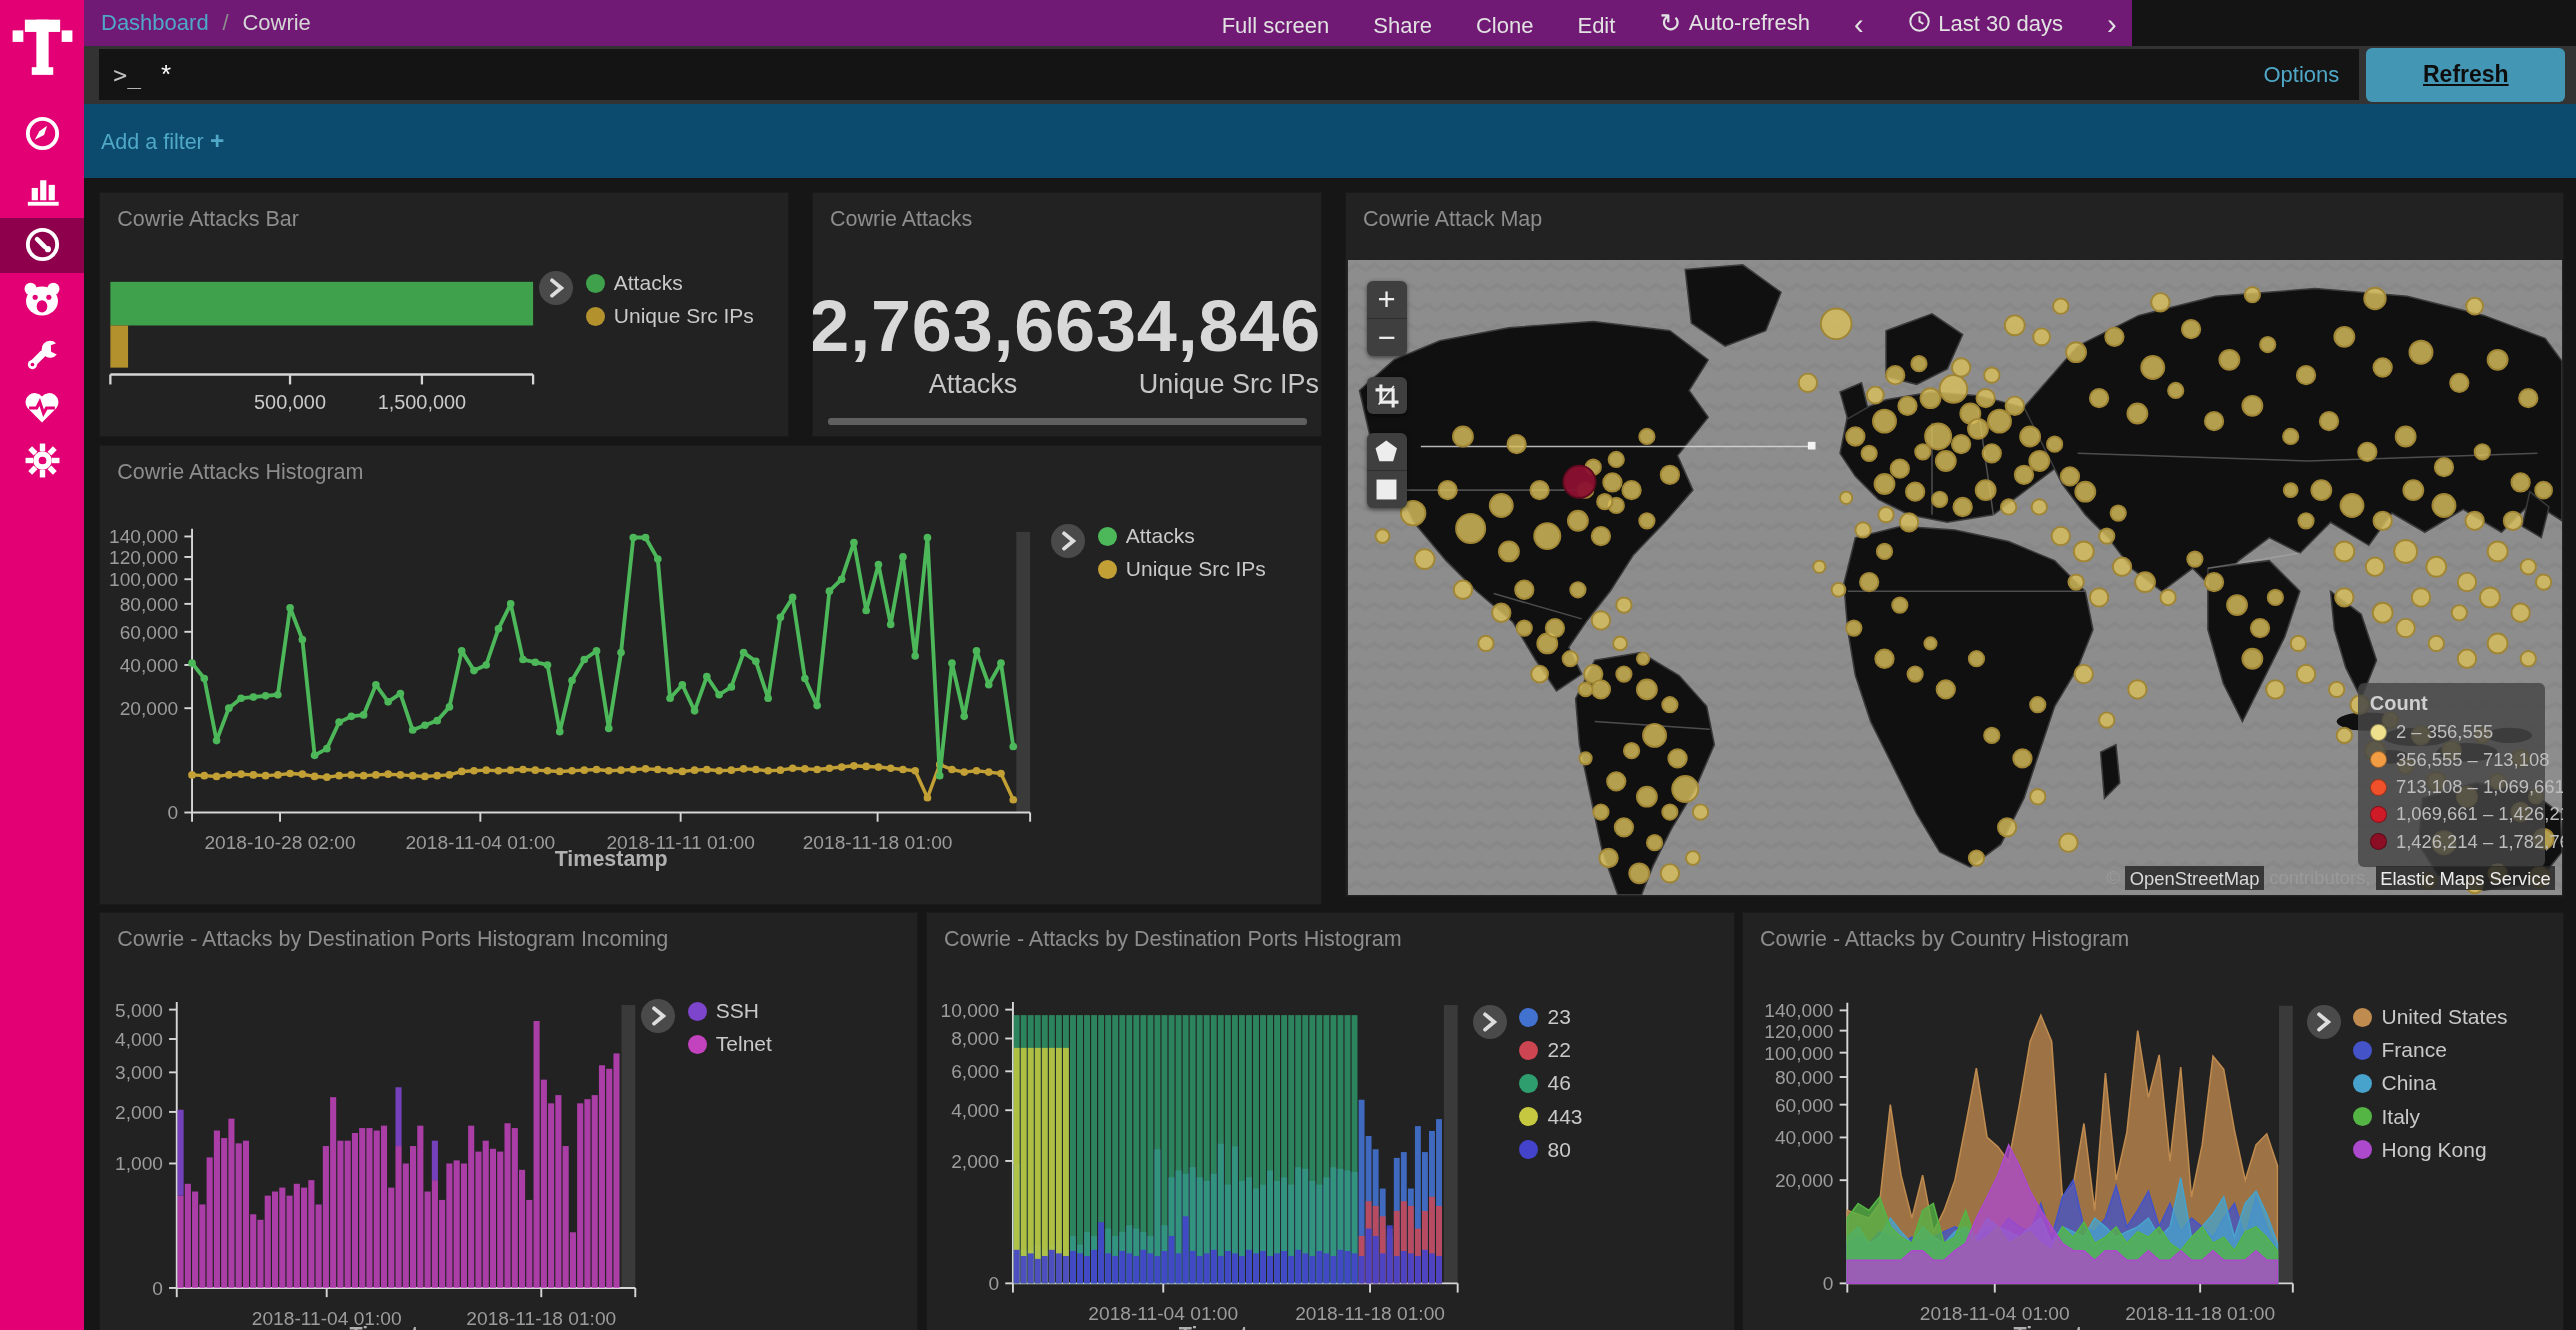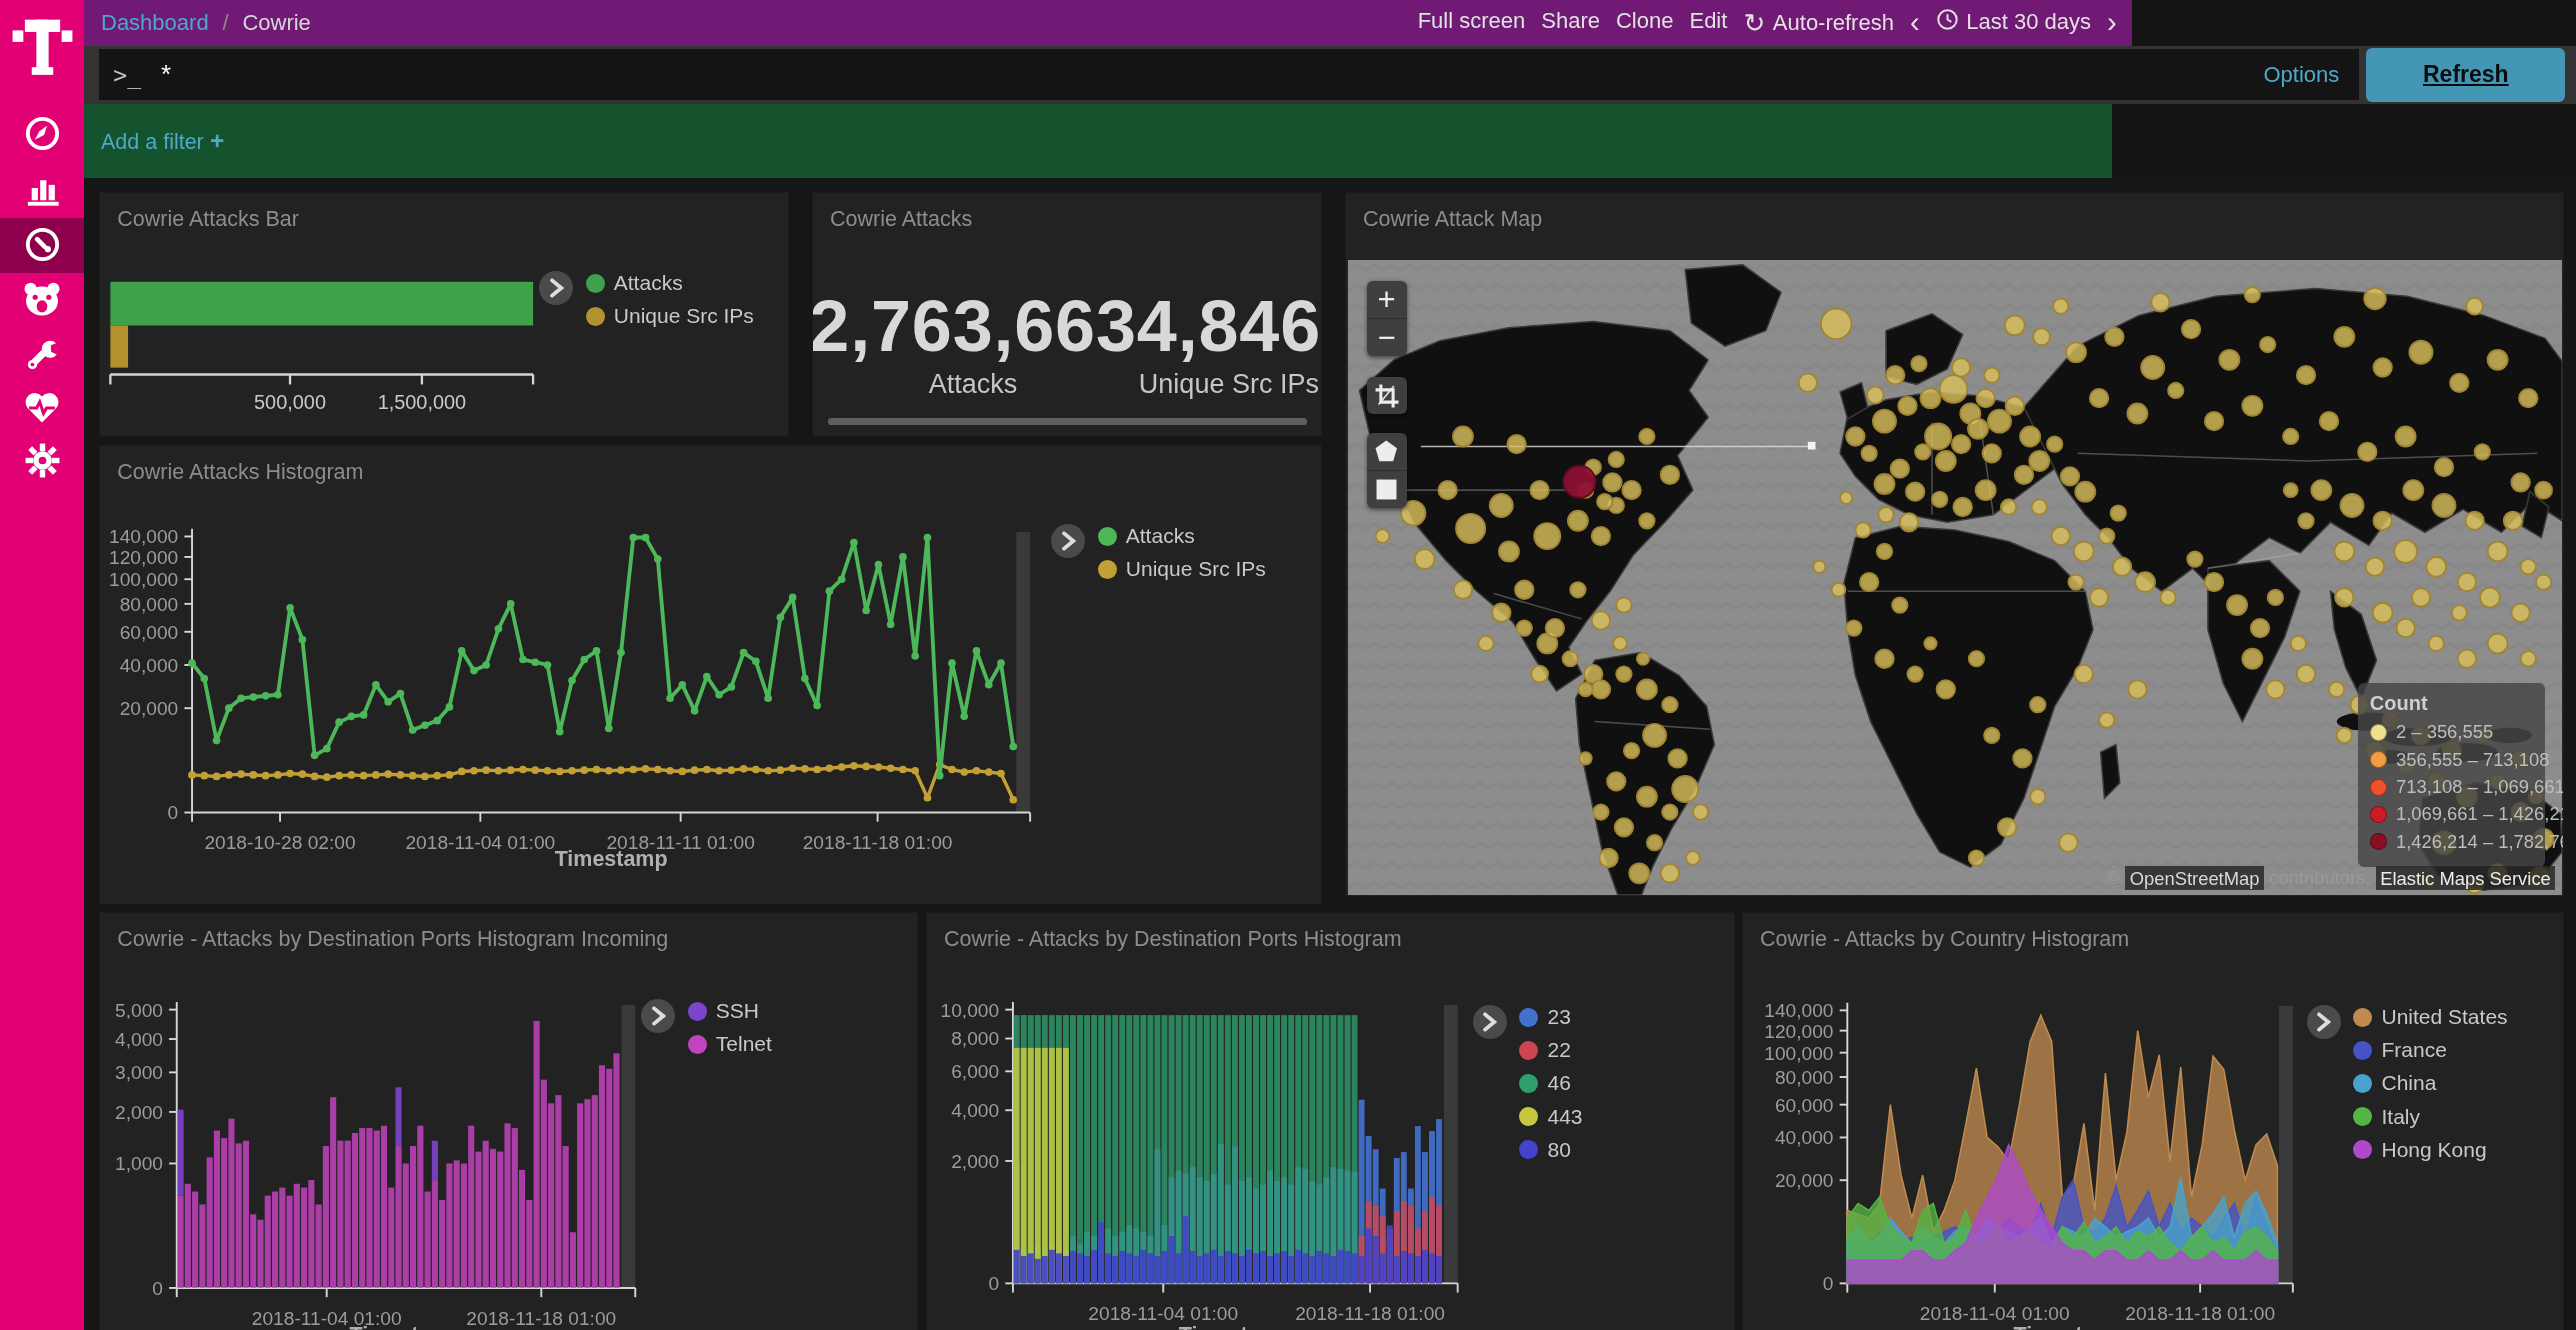--- a/index.html
+++ b/index.html
@@ -9,33 +9,33 @@
   .sidebar{position:absolute;left:0;top:0;width:84px;height:1331px;background:#e20074;z-index:40;}
   .logo{position:absolute;left:10.7px;top:12.3px;width:63px;height:69px;}
   .side-item{position:absolute;left:0;width:84px;height:55px;display:flex;align-items:center;justify-content:center;cursor:pointer;}
   .side-item.active{background:#8f004c;}
   
   .topnav{position:absolute;left:84px;top:0;width:2048px;height:46px;background:#701a75;display:flex;align-items:center;}
   .crumbs{margin-left:17px;font-size:22px;}
   .crumb-root{color:#4fa8c7;cursor:pointer;}
   .crumb-sep{color:#8e8e8e;margin:0 7.7px;}
   .crumb-cur{color:#d6d6d6;}
-  .nav-right{margin-left:auto;display:flex;align-items:flex-start;gap:16px;margin-right:15.3px;color:#e2e2e2;font-size:22px;}
+  .nav-right{margin-left:auto;display:flex;align-items:flex-end;gap:44px;margin-right:15.3px;color:#e2e2e2;font-size:22px;}
   .nav-right .nav-act{cursor:pointer;white-space:nowrap;display:flex;align-items:center;gap:7.7px;}
   .chev{font-size:29px;color:#e2e2e2;line-height:1;}
   
   .searchrow{position:absolute;left:84px;top:46px;width:2492px;height:58px;background:#333333;}
   .searchbox{position:absolute;left:15.3px;top:3.1px;width:2260px;height:51px;background:#141414;display:flex;align-items:center;}
   .prompt{font-family:"DejaVu Sans Mono",monospace;color:#c0c0c0;font-size:23px;margin-left:14px;}
   .query{color:#ffffff;font-size:26px;margin-left:20px;flex:1;}
   .optlink{color:#4fa8c7;font-size:22px;margin-right:20px;cursor:pointer;}
   .refreshbtn{position:absolute;right:10.7px;top:1.5px;width:199px;height:54px;background:#4397b5;border:none;border-radius:6.1px;
     font-size:23px;font-weight:700;color:#0d0d0d;text-decoration:underline;cursor:pointer;font-family:"Liberation Sans",sans-serif;}
   
-  .filterrow{position:absolute;left:84px;top:104px;width:2028px;height:74px;background:#14532d;border-bottom:1.5px solid #101010;}
+  .filterrow{position:absolute;left:84px;top:104px;width:2492px;height:74px;background:#0c4a6e;border-bottom:1.5px solid #101010;}
   .addfilter{position:absolute;left:17px;top:23px;color:#4fa8c7;font-size:21.5px;cursor:pointer;}
   .addfilter b{font-size:24.5px;margin-left:6.1px;}
   
   .dash{position:absolute;left:84px;top:178px;width:2492px;height:1153px;background:#161616;}
   .panel{position:absolute;background:#222222;border:1.5px solid #1a1a1a;box-sizing:border-box;overflow:hidden;}
   .panel h3{margin:0;padding:14px 17px 0 17px;font-weight:400;font-size:21.5px;color:#8d8d8d;white-space:nowrap;}
   .chart{position:absolute;left:0;top:0;}
   
   .legend{position:absolute;display:flex;gap:12.3px;align-items:flex-start;}
   .lg-chev{width:34px;height:34px;border-radius:50%;background:#4a4a4a;display:flex;align-items:center;justify-content:center;cursor:pointer;flex:none;}

